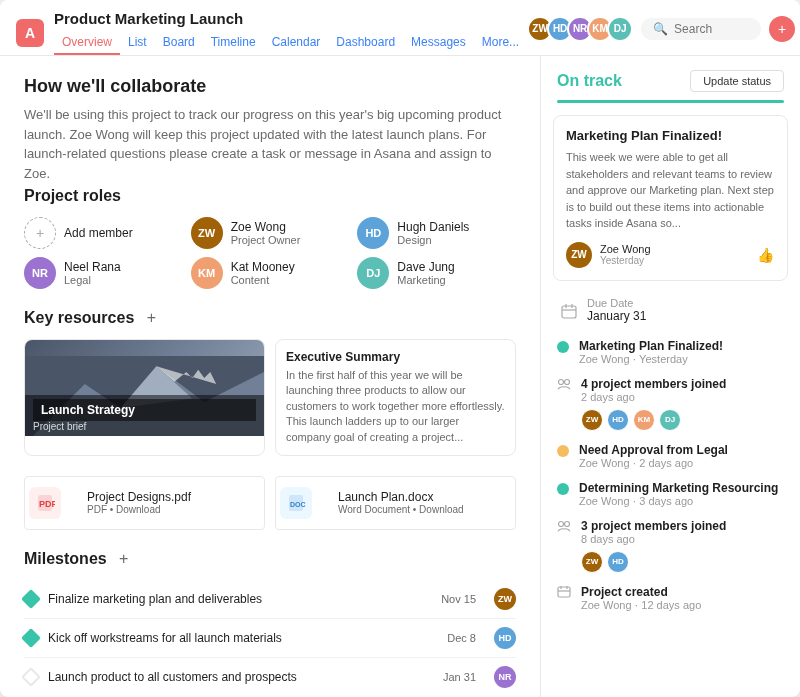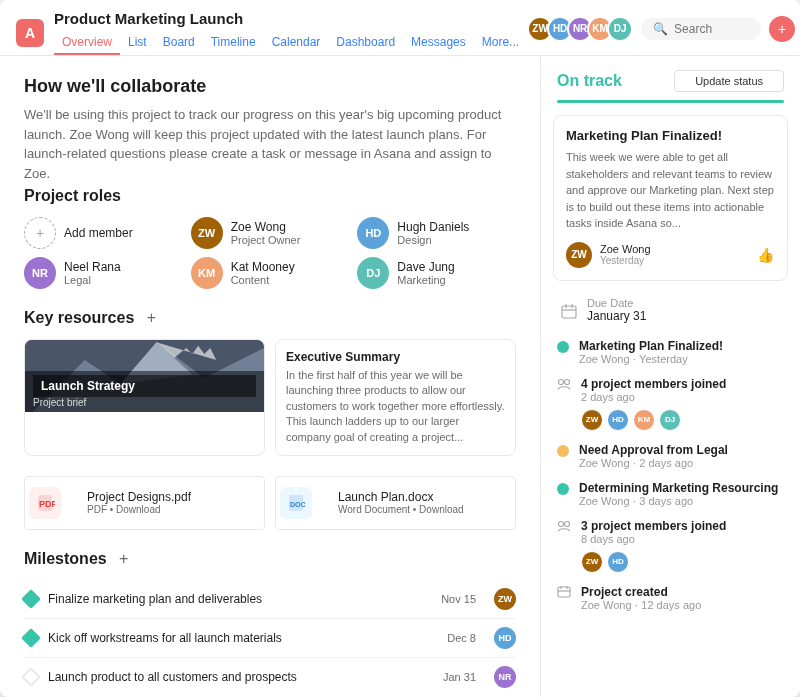--- a/index.html
+++ b/index.html
@@ -48,21 +48,21 @@
     .role-name { font-size: 12px; font-weight: 500; color: #1e1e1e; }
     .role-label { font-size: 11px; color: #6b6b6b; }
 
     
     .resources-header { display: flex; align-items: center; gap: 8px; margin-bottom: 12px; }
     .resources-title { font-size: 16px; font-weight: 600; }
     .add-btn { width: 18px; height: 18px; border-radius: 50%; background: transparent; border: none; cursor: pointer; color: #6b6b6b; font-size: 16px; display: flex; align-items: center; justify-content: center; }
     .resources-grid { display: grid; grid-template-columns: 1fr 1fr; gap: 10px; margin-bottom: 20px; }
     .resource-card { border: 1px solid #e8e8e8; border-radius: 8px; overflow: hidden; }
     .resource-card-large { grid-column: span 1; }
-    .resource-image { height: 72px; background: linear-gradient(135deg, #4a5568, #718096, #a0aec0); position: relative; display: flex; align-items: flex-end; }
+    .resource-image { height: 96px; background: linear-gradient(135deg, #4a5568, #718096, #a0aec0); position: relative; display: flex; align-items: flex-end; }
     .resource-image-label { background: rgba(0,0,0,0.5); color: #fff; padding: 4px 8px; font-size: 12px; font-weight: 600; width: 100%; }
     .resource-sub-label { font-size: 10px; color: rgba(255,255,255,0.8); }
     .resource-text { padding: 10px; }
     .resource-card-title { font-size: 12px; font-weight: 600; margin-bottom: 4px; }
     .resource-card-desc { font-size: 11px; color: #6b6b6b; line-height: 1.4; }
 
     .file-cards { display: grid; grid-template-columns: 1fr 1fr; gap: 10px; margin-bottom: 20px; }
     .file-card { border: 1px solid #e8e8e8; border-radius: 4px; padding: 10px 4px; display: flex; align-items: center; gap: 26px; }
     .file-icon { width: 32px; height: 32px; border-radius: 6px; display: flex; align-items: center; justify-content: center; font-size: 16px; flex-shrink: 0; }
     .file-icon-pdf { background: #fff0f0; color: #e53e3e; }
@@ -84,21 +84,21 @@
     .milestone-avatar { width: 22px; height: 22px; border-radius: 50%; background: #ddd; flex-shrink: 0; overflow: hidden; display: flex; align-items: center; justify-content: center; font-size: 9px; color: #fff; font-weight: 600; }
 
     
     .right-panel { width: 260px; border-left: 1px solid #e8e8e8; overflow-y: auto; flex-shrink: 0; }
     .right-panel::-webkit-scrollbar { width: 4px; }
     .right-panel::-webkit-scrollbar-track { background: transparent; }
     .right-panel::-webkit-scrollbar-thumb { background: #ddd; border-radius: 2px; }
 
     .status-header { display: flex; align-items: center; justify-content: space-between; padding: 14px 16px 8px; }
     .status-label { font-size: 16px; font-weight: 600; color: #37c4a8; }
-    .update-btn { font-size: 11px; border: 1px solid #ddd; border-radius: 4px; padding: 4px 20px; background: #fff; cursor: pointer; color: #333; }
+    .update-btn { font-size: 11px; border: 1px solid #ddd; border-radius: 4px; padding: 4px 12px; background: #fff; cursor: pointer; color: #333; }
     .status-bar { height: 3px; background: #37c4a8; margin: 0 16px 12px; border-radius: 2px; }
 
     .update-card { margin: 0 12px 16px; border: 1px solid #e8e8e8; border-radius: 8px; padding: 12px; }
     .update-card-title { font-size: 13px; font-weight: 600; margin-bottom: 6px; }
     .update-card-text { font-size: 11px; color: #6b6b6b; line-height: 1.5; margin-bottom: 10px; }
     .update-author { display: flex; align-items: center; gap: 8px; }
     .update-author-name { font-size: 11px; font-weight: 500; }
     .update-author-time { font-size: 10px; color: #999; }
     .like-btn { margin-left: auto; color: #aaa; cursor: pointer; font-size: 14px; }
 

